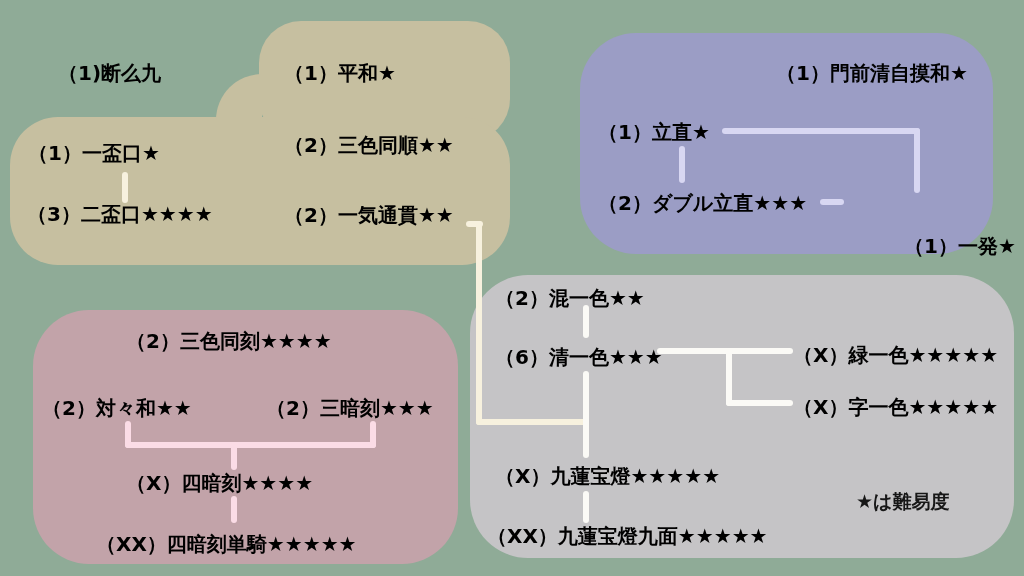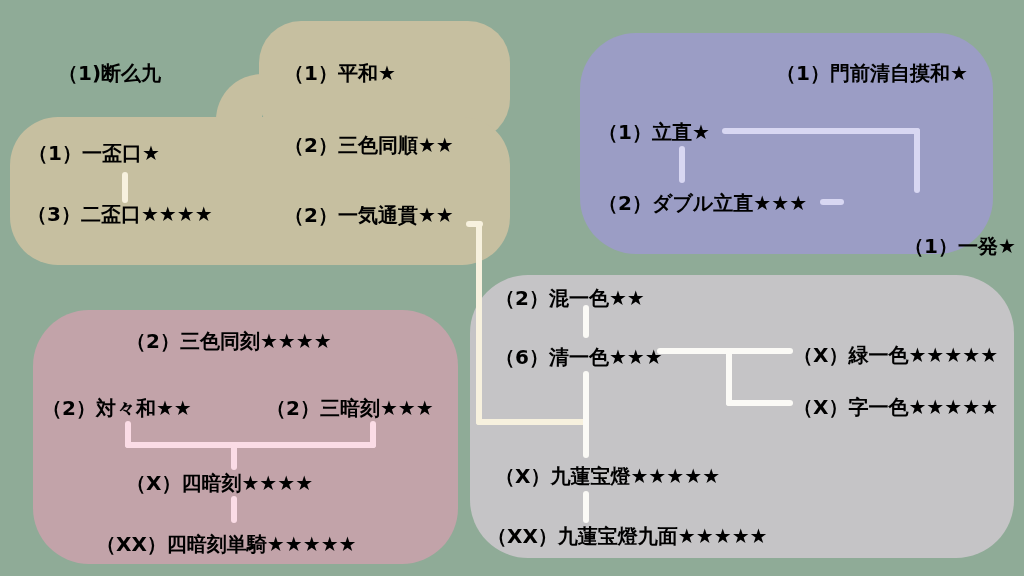--- a/index.html
+++ b/index.html
@@ -136,13 +136,14 @@
 <div class="node" id="n-suuankou-tanki">（XX）四暗刻単騎★★★★★</div>
 
 <div class="node" id="n-honitsu">（2）混一色★★</div>
 <div class="node" id="n-chinitsu">（6）清一色★★★</div>
 <div class="node" id="n-ryuuiisou">（X）緑一色★★★★★</div>
 <div class="node" id="n-tsuuiisou">（X）字一色★★★★★</div>
 <div class="node" id="n-chuuren">（X）九蓮宝燈★★★★★</div>
 <div class="node" id="n-chuuren-kyuumen">（XX）九蓮宝燈九面★★★★★</div>
 
 <div class="note" id="legend-note">
+  <div>★は難易度</div>
 </div>
 
 </body></html>

